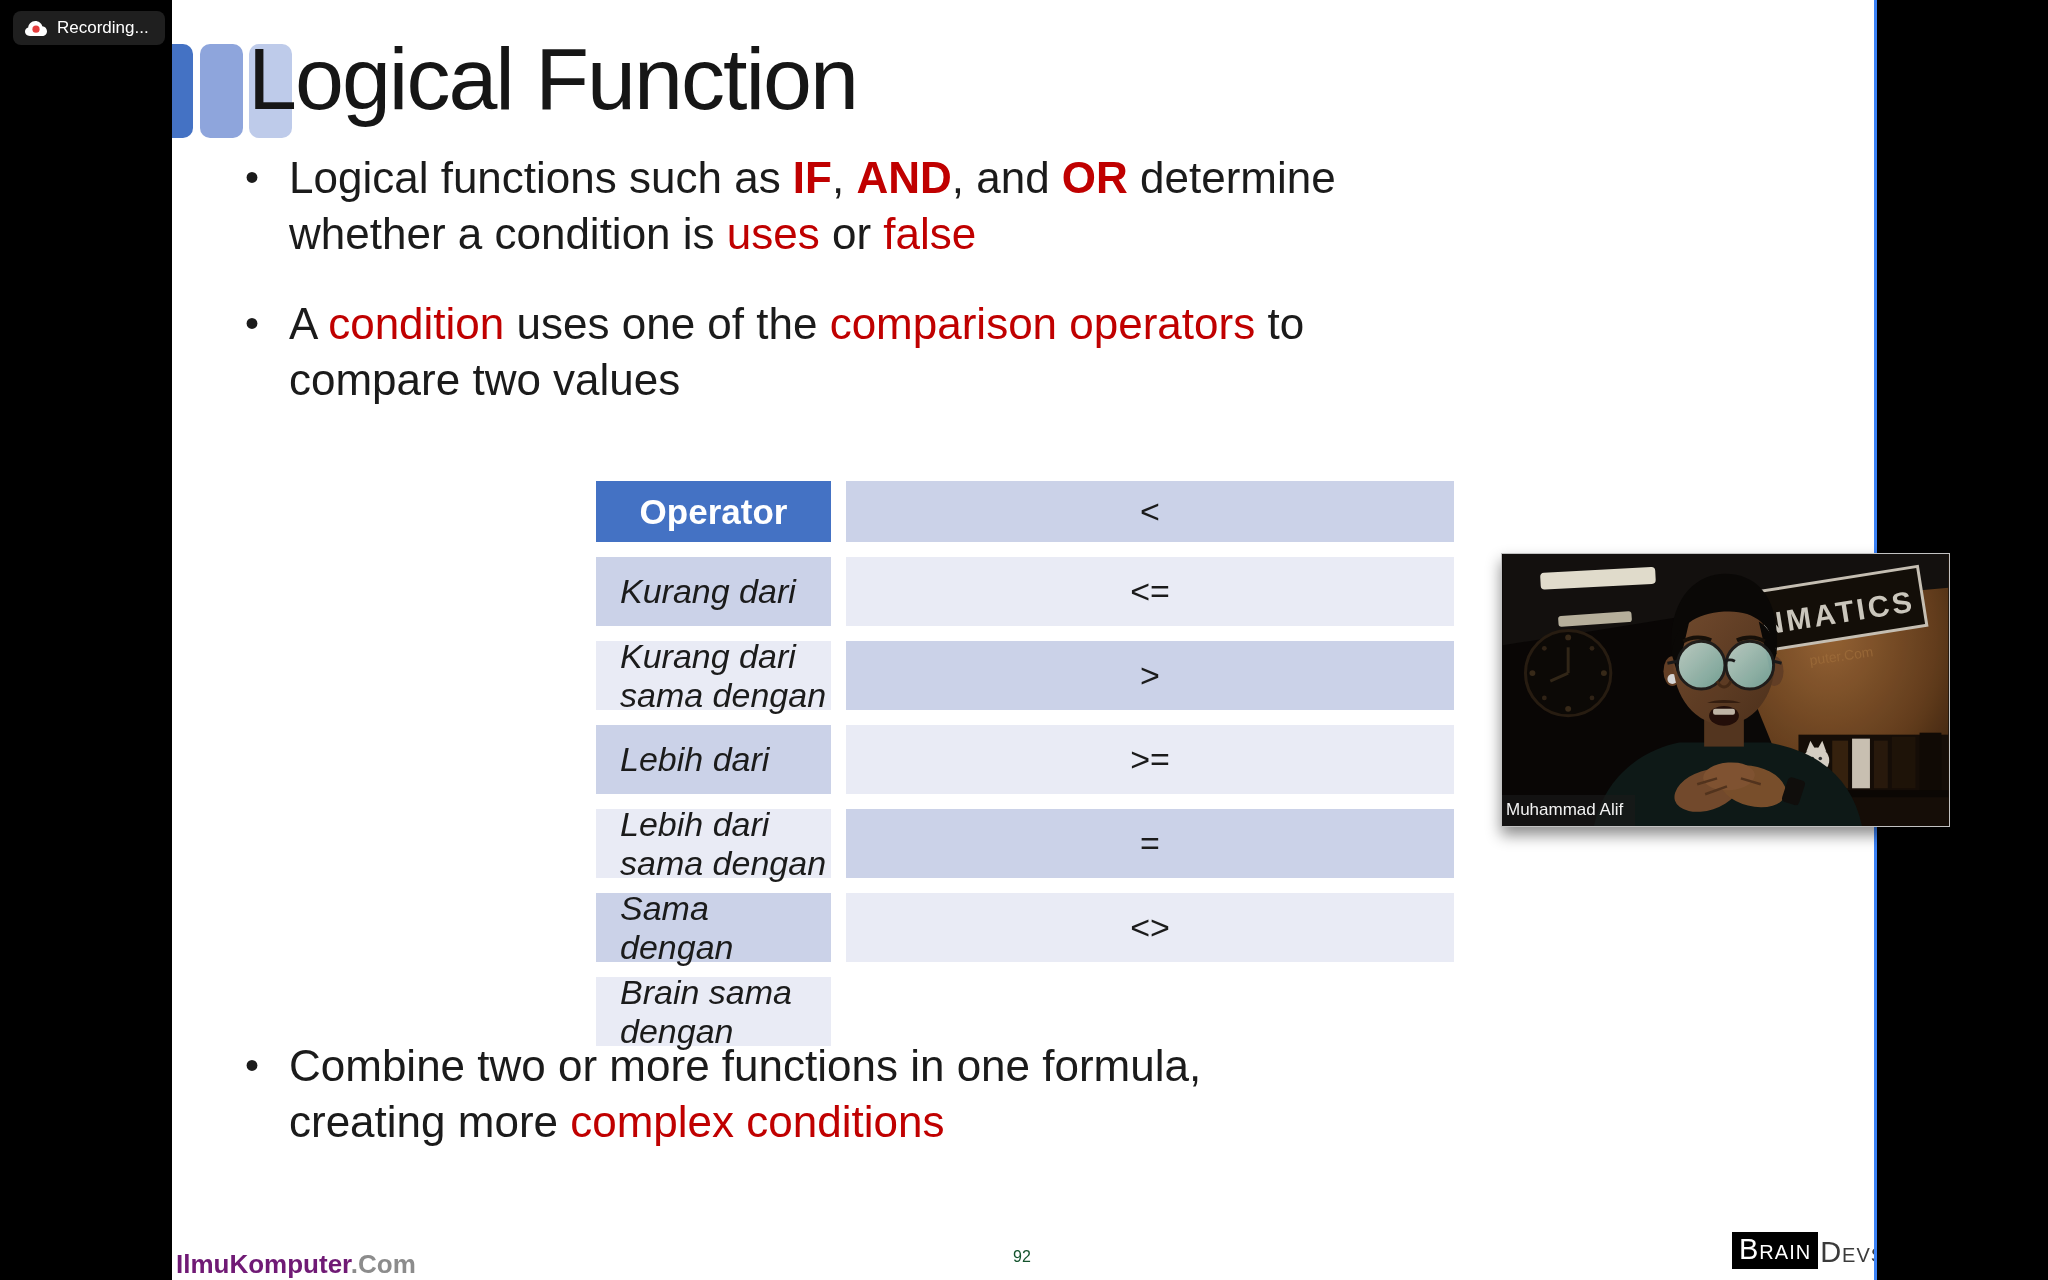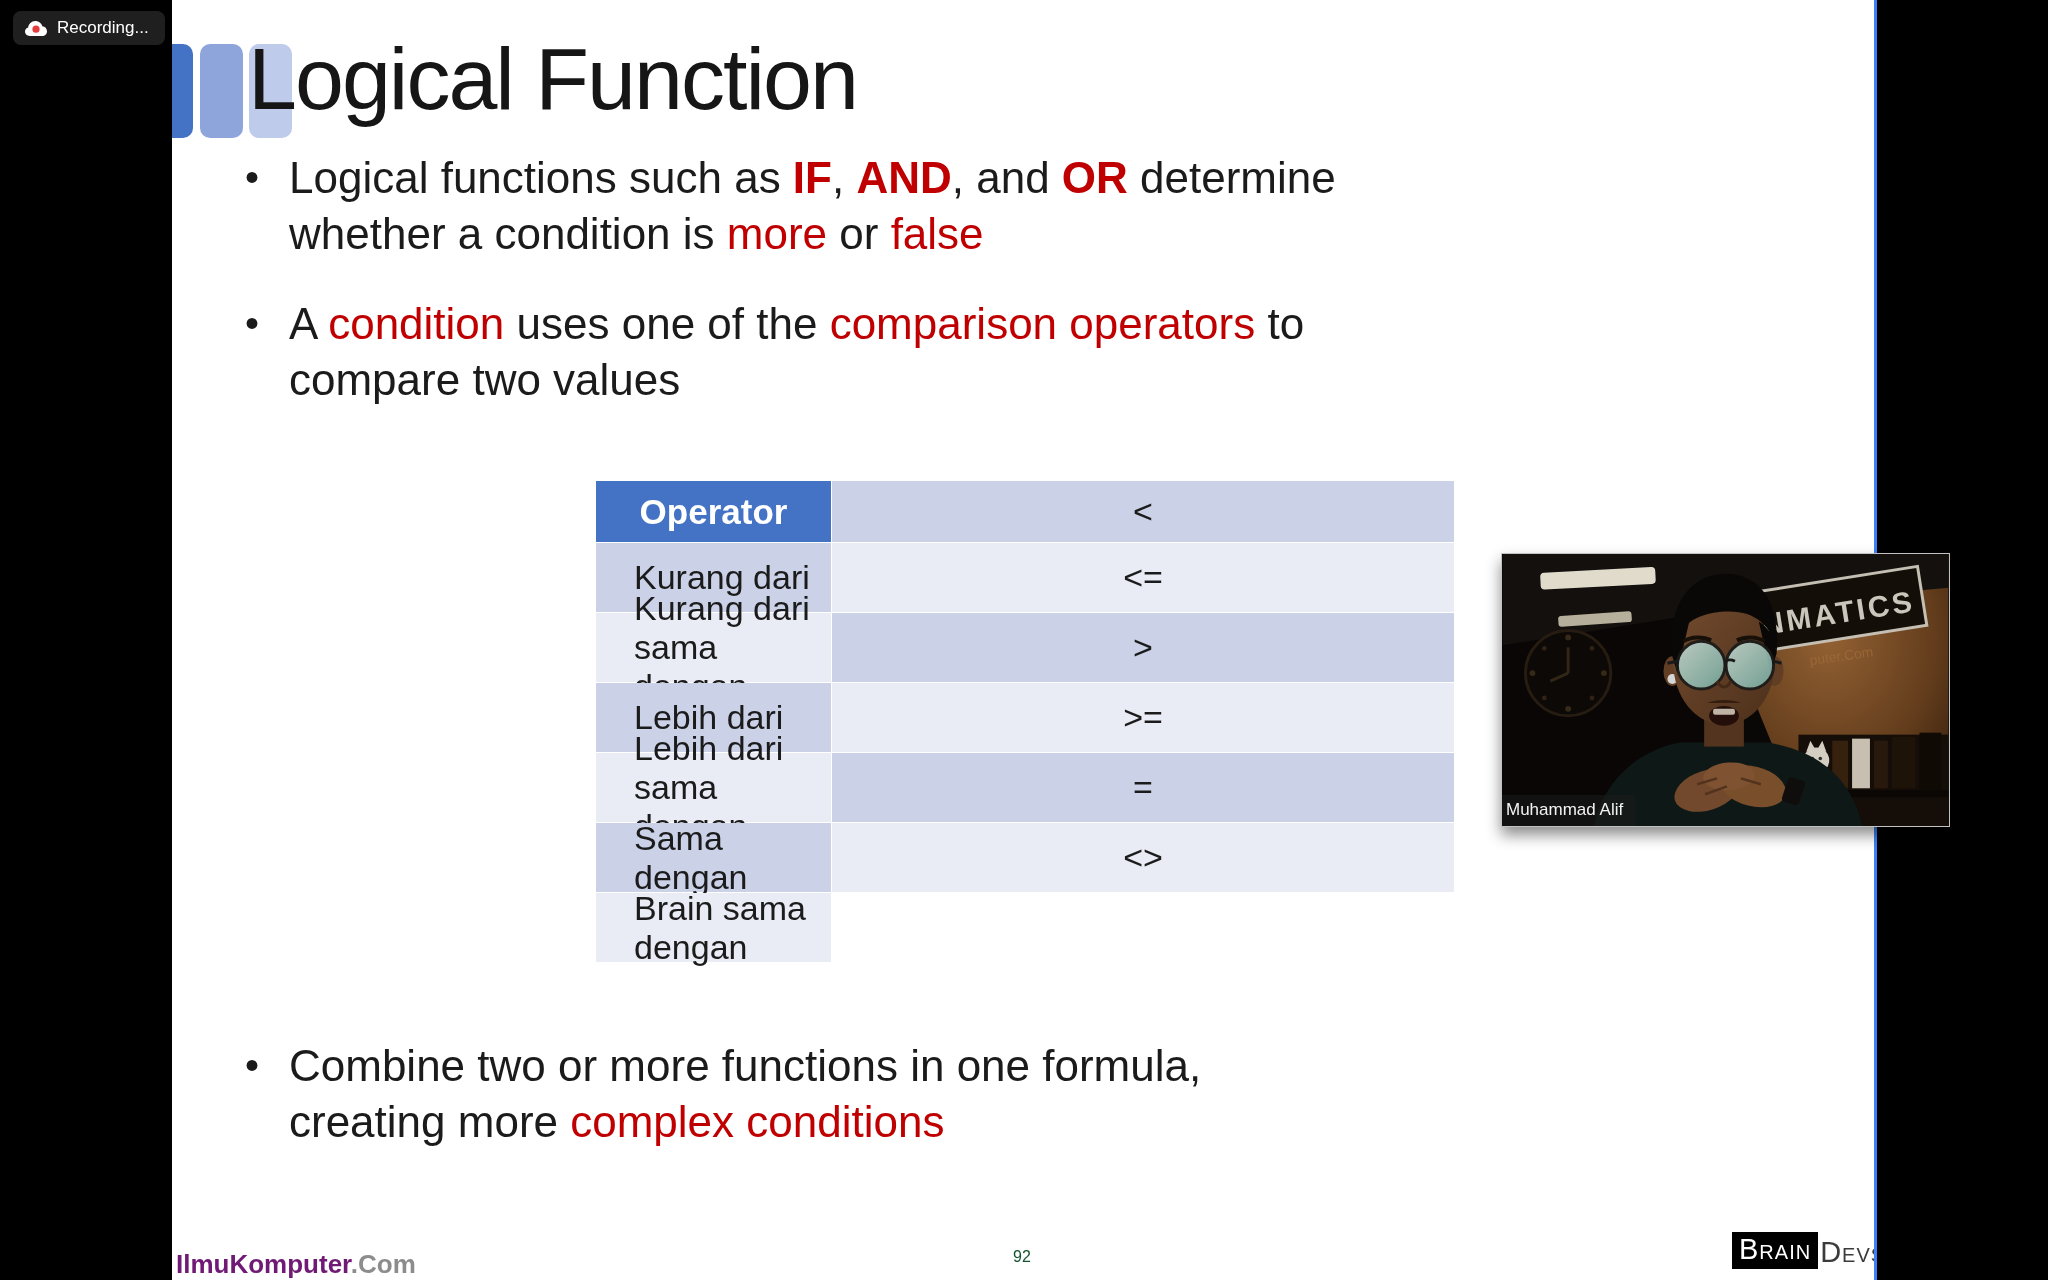--- a/index.html
+++ b/index.html
@@ -44,28 +44,28 @@
   #bullets-top    { position:absolute; left:71px; top:150px;  width:1260px; }
   #bullets-bottom { position:absolute; left:71px; top:1038px; width:1260px; }
   .red  { color:#C00000; }
   .bold { font-weight:700; }
 
   
   #op-table {
     position:absolute; left:424px; top:481px; width:858px;
     display:grid; grid-template-columns:235px 1fr;
     grid-template-rows:61px; grid-auto-rows:69px;
-    gap:1px; background:#fff;
+    gap:15px; background:#fff;
   }
   #op-table .cell { display:flex; align-items:center; font-size:34px; color:#1b1b1b; }
   #op-table .hcell {
     background:#4472C4; color:#fff; font-weight:700; justify-content:center; font-size:35px;
   }
   #op-table .opcell  { justify-content:center; }
-  #op-table .defcell { padding-left:38px; }
+  #op-table .defcell { padding-left:24px;font-style:italic; }
   #op-table .row-dark  { background:#CBD2E8; }
   #op-table .row-light { background:#E9EBF5; }
 
   
   #footer-brand { position:absolute; left:4px; top:1249px; font-size:26px; font-weight:700; }
   #footer-brand .green { color:#701a75; }
   #footer-brand .gray  { color:#8C8C8C; }
   #page-number {
     position:absolute; left:800px; top:1248px; width:100px;
     text-align:center; font-size:16px; color:#14532d;
@@ -106,21 +106,21 @@
   <div id="slide">
 
     <div class="sq sq1"></div>
     <div class="sq sq2"></div>
     <div class="sq sq3"></div>
 
     <div class="slide-title">Logical Function</div>
 
     <ul class="bullets" id="bullets-top">
         <li><span>Logical functions such as </span><span class="red bold">IF</span><span>, </span><span class="red bold">AND</span><span>, and </span><span class="red bold">OR</span><span> determine
-whether a condition is </span><span class="red">more</span><span> or </span><span class="red">false</span></li>
+whether a condition is </span><span class="red">uses</span><span> or </span><span class="red">false</span></li>
         <li><span>A </span><span class="red">condition</span><span> uses one of the </span><span class="red">comparison operators</span><span> to
 compare two values</span></li>
       </ul>
 
     <div id="op-table">
       <div class="cell hcell">Operator</div>
     <div class="cell opcell row-dark">&lt;</div>
         <div class="cell defcell row-dark">Kurang dari</div>
         <div class="cell opcell row-light">&lt;=</div>
         <div class="cell defcell row-light">Kurang dari sama dengan</div>

